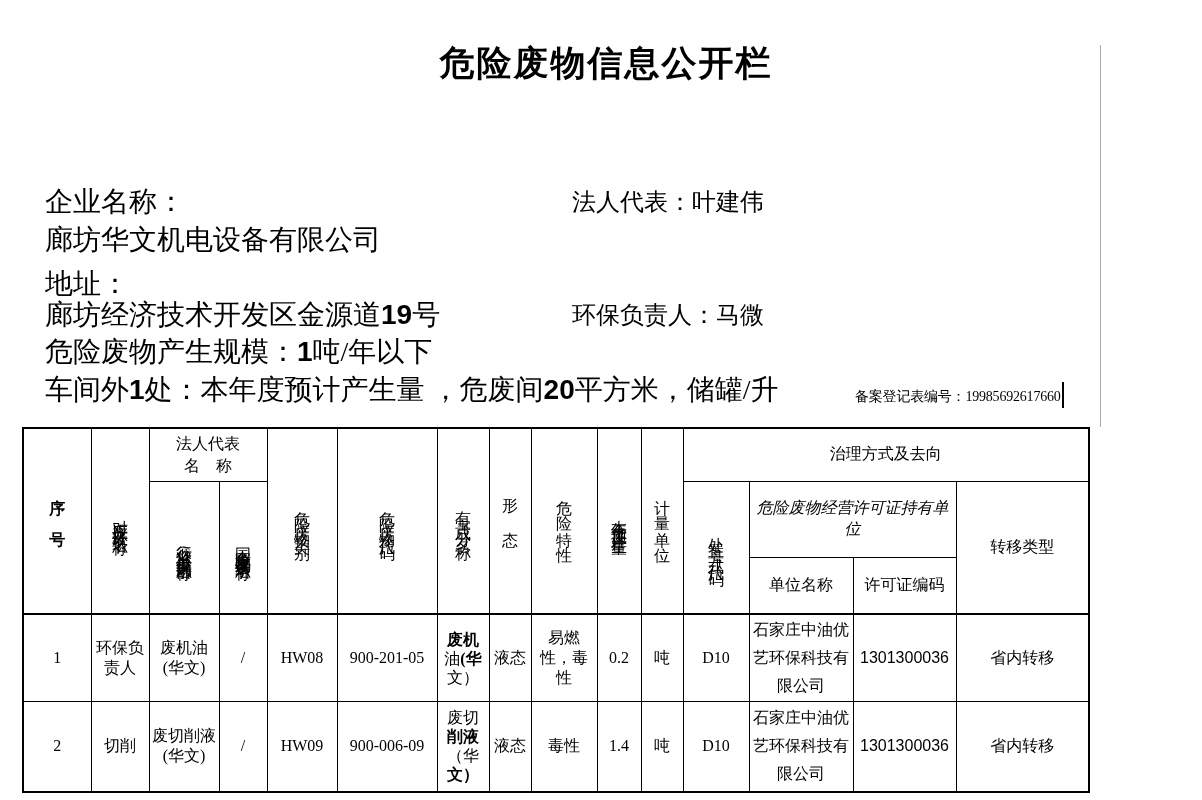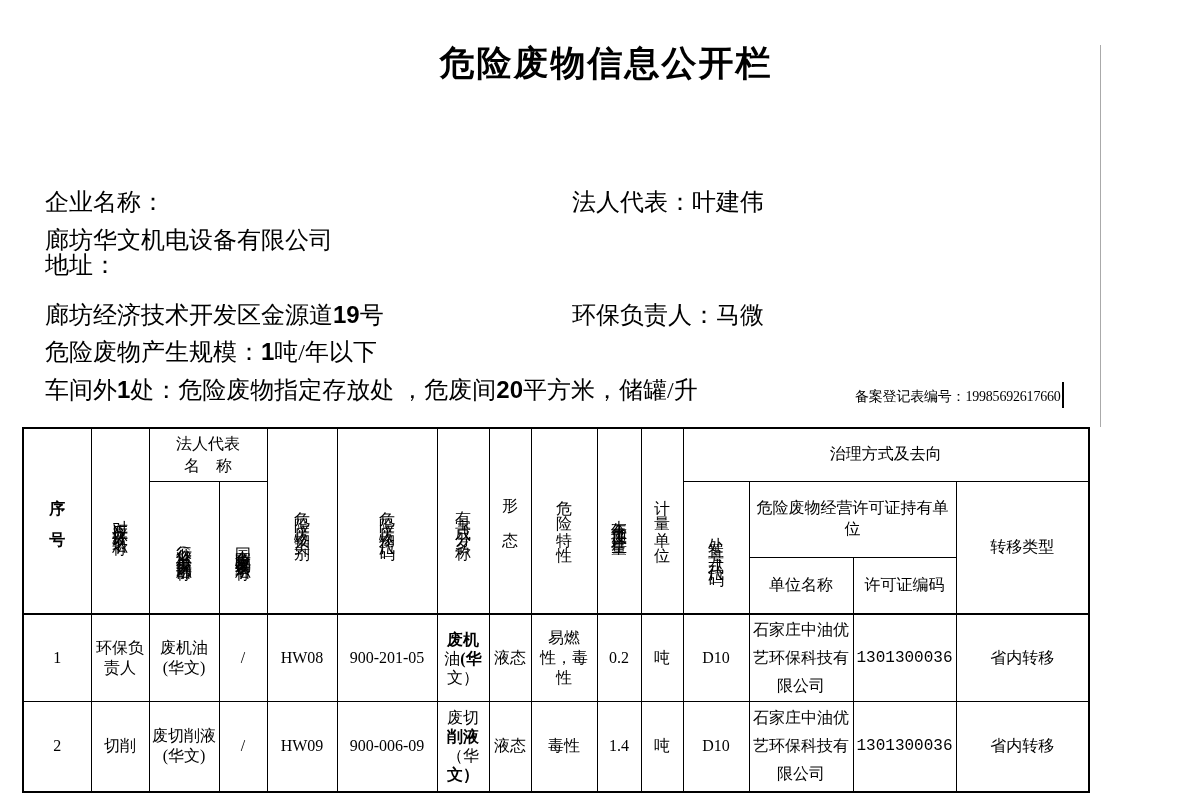--- a/index.html
+++ b/index.html
@@ -6,21 +6,21 @@
   body{
     width:1202px;height:800px;background:#ffffff;position:relative;
     font-family:"Liberation Serif","DejaVu Serif",serif;color:#000;
     overflow:hidden;
   }
   .title{
     position:absolute;top:40px;left:0;width:1178px;text-align:center;
     font-size:35px;font-weight:bold;letter-spacing:2px;
     text-indent:34px;
   }
-  .info-line{position:absolute;left:45px;font-size:24px;line-height:32px;white-space:nowrap;}
+  .info-line{position:absolute;left:45px;font-size:28px;line-height:32px;white-space:nowrap;}
   .info-right{position:absolute;left:572px;font-size:24px;line-height:32px;white-space:nowrap;}
   .num{font-family:"Liberation Sans","DejaVu Sans",sans-serif;font-weight:bold;margin-top:41px;}
   .record{position:absolute;left:855px;top:382px;font-size:14px;letter-spacing:-0.2px;white-space:nowrap;}
   .caret{display:inline-block;width:2px;height:26px;background:#000;vertical-align:-7px;margin-left:1px;}
   .frame-line{position:absolute;left:1100px;top:45px;width:1px;height:382px;background:#aaaaaa;}
 
   table.hw{
     position:absolute;left:22px;top:427px;border-collapse:collapse;table-layout:fixed;
     width:1066px;border:2px solid #000;
   }
@@ -39,42 +39,42 @@
   .ls-a{letter-spacing:3px;}
   .ls-b{letter-spacing:7px;}
   .ls-c{letter-spacing:16px;}
   .ls-d{letter-spacing:34px;}
   .v2a{height:112px;letter-spacing:2px;line-height:20px;}
   .v2b{height:94px;letter-spacing:2px;line-height:20px;}
   .bold{font-weight:bold;}
   .b{font-weight:bold;}
   .fs17{font-size:17px;}
   .left{text-align:left;}
-  .holder-cell{text-align:left;padding-left:4px;font-size:17px;}
+  .holder-cell{text-align:left;padding-left:4px;font-size:17px;font-style:italic;}
   .unitname-cell{text-align:left;padding:0 8px;font-size:17px;line-height:28px;margin-left:38px;}
-  .license-cell{text-align:left;font-family:Liberation Mono, monospace;font-size:18px;padding-left:2px;}
+  .license-cell{text-align:left;font-family:Liberation Sans, sans-serif;font-size:18px;padding-left:2px;}
   .wrapcell{padding:0 6px;line-height:20px;}
   .harm-cell{padding:0 7px;line-height:19px;text-align:left;margin-top:12px;}
   .twoline span{display:block;line-height:22px;}
 </style>
 </head>
 <body>
 
 <div class="title">危险废物信息公开栏</div>
 
 <div class="frame-line"></div>
 
 <div class="info-line" style="top:186px">企业名称：</div>
 <div class="info-right" style="top:186px">法人代表：叶建伟</div>
 <div class="info-line" style="top:224px">廊坊华文机电设备有限公司</div>
-<div class="info-line" style="top:249px">地址：</div>
+<div class="info-line" style="top:268px">地址：</div>
 <div class="info-line" style="top:299px"><span>廊坊经济技术开发区金源道</span><span class="num">19</span><span>号</span></div>
 <div class="info-right" style="top:299px">环保负责人：马微</div>
 <div class="info-line" style="top:336px"><span>危险废物产生规模：</span><span class="num">1</span><span>吨/年以下</span></div>
-<div class="info-line" style="top:374px"><span>车间外</span><span class="num">1</span><span>处：危险废物指定存放处 ，危废间</span><span class="num">20</span><span>平方米，储罐/升</span></div>
+<div class="info-line" style="top:374px"><span>车间外</span><span class="num">1</span><span>处：本年度预计产生量 ，危废间</span><span class="num">20</span><span>平方米，储罐/升</span></div>
 
 <div class="record"><span>备案登记表编号：19985692617660</span><span class="caret"></span></div>
 
 <table class="hw">
   <colgroup>
     <col class="c1">
       <col class="c2">
       <col class="c3">
       <col class="c4">
       <col class="c5">

